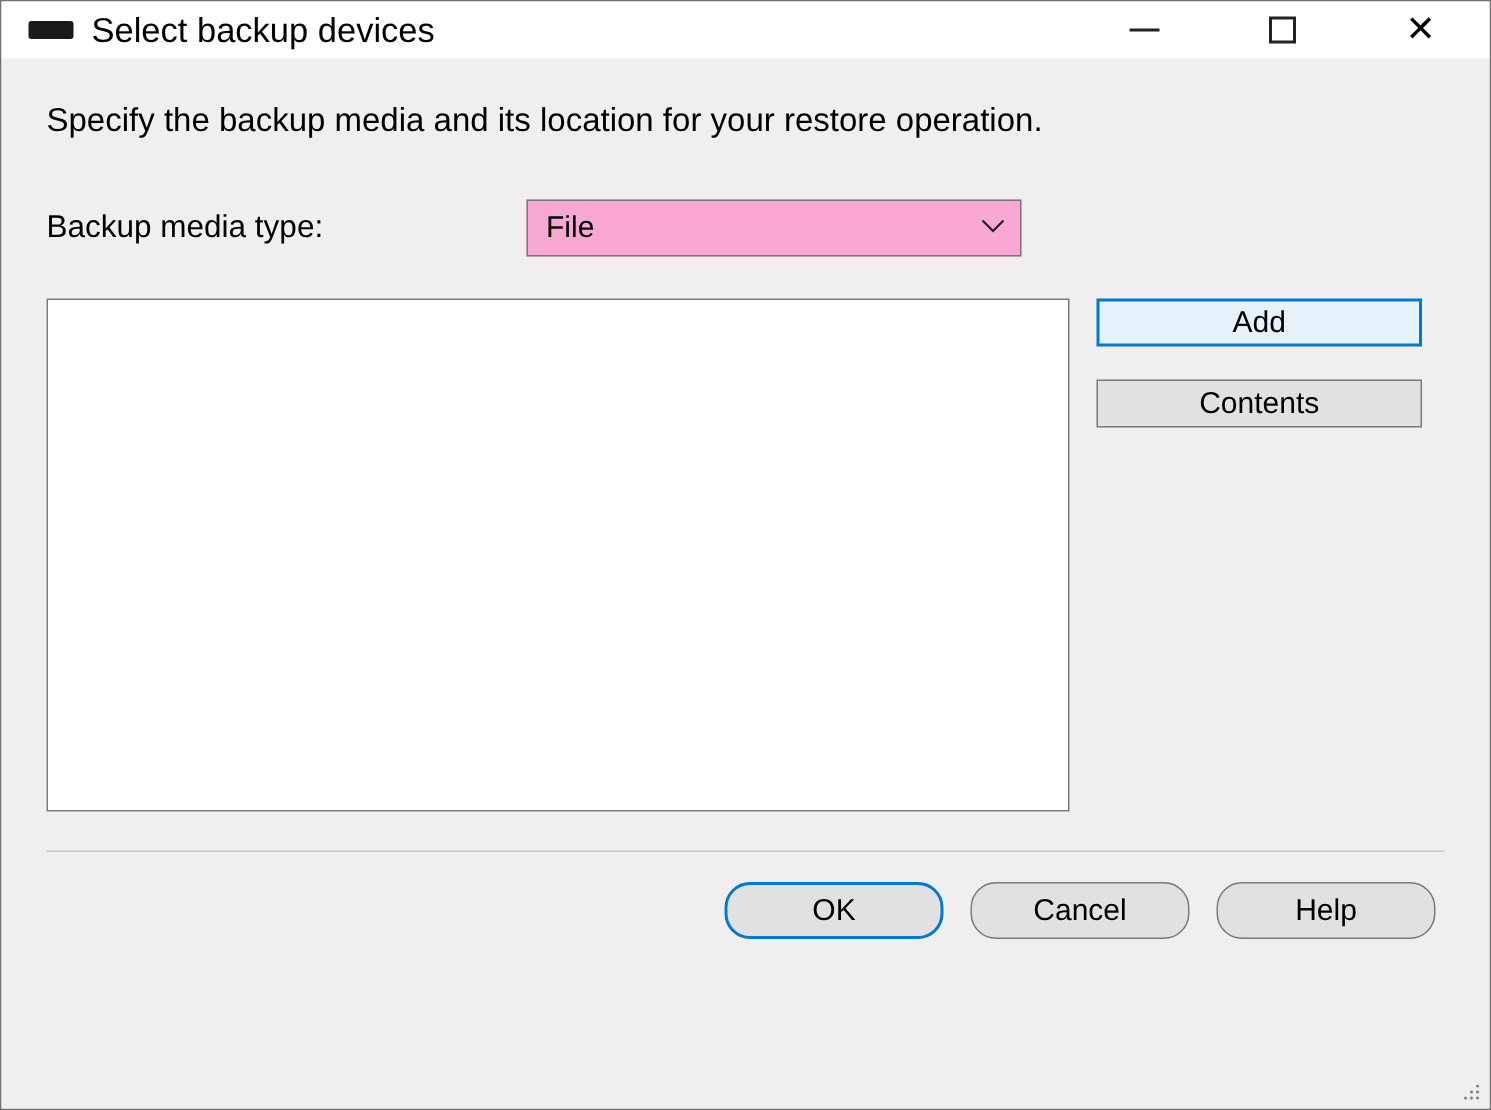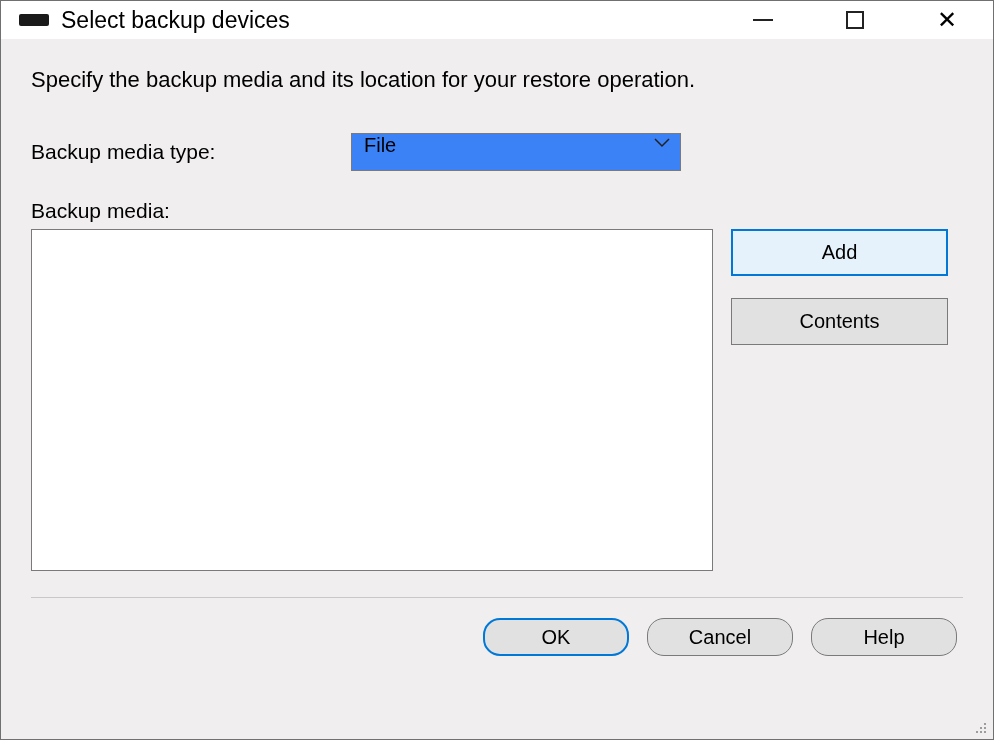--- a/index.html
+++ b/index.html
@@ -16,30 +16,30 @@
     .max-box { width: 18px; height: 18px; border: 2px solid #222; }
     .close-x { font-size: 24px; line-height: 1; }
 
     
     .client { flex: 1; background: #f0eeee; padding: 28px 30px 18px 30px; display: flex; flex-direction: column; position: relative; }
     .instruction { font-size: 22px; color: #000; margin-bottom: 40px; }
 
     .row { display: flex; align-items: center; margin-bottom: 28px; }
     .row-label { font-size: 21px; color: #000; width: 320px; }
 
-    .combo { width: 330px; height: 38px; border: 1px solid #7a7a7a; background: #3b82f6; display: flex; padding: 0 10px 0 12px; cursor: default; }
+    .combo { width: 330px; height: 38px; border: 1px solid #7a7a7a; background: #f9a8d4; display: flex; align-items: center; padding: 0 10px 0 12px; cursor: default; }
     .combo-text { font-size: 20px; color: #000; flex: 1; }
     .combo .chevron { font-size: 16px; color: #222; }
 
     .media-label { font-size: 21px; color: #000; margin-bottom: 6px; }
     .media-row { display: flex; gap: 18px; align-items: flex-start; }
     .listbox { width: 682px; height: 342px; background: #ffffff; border: 1px solid #7a7a7a; }
     .side-buttons { display: flex; flex-direction: column; gap: 22px; }
 
-    .btn { width: 217px; height: 47px; font-size: 20px; background: #e1e1e1; border: 1px solid #7a7a7a; cursor: default; display: flex; align-items: center; justify-content: center; }
+    .btn { width: 217px; height: 32px; font-size: 20px; background: #e1e1e1; border: 1px solid #7a7a7a; cursor: default; display: flex; align-items: center; justify-content: center; }
     .btn.primary { background: #e5f1fb; border: 2px solid #0078d7; }
     .btn.disabled { color: #a0a0a0; background: #e1e1e1; border: 1px solid #b5b5b5; }
     .btn.focused { background: #e1e1e1; border: 2px solid #0078d7; }
 
     .separator { height: 1px; background: #c8c8c8; margin: 26px 0 20px 0; }
 
     .bottom-buttons { display: flex; gap: 18px; justify-content: flex-end; padding-right: 6px; }
     .bottom-buttons .btn { width: 146px; height: 38px; border-radius: 17px; }
 
     .resize-grip { position: absolute; right: 6px; bottom: 5px; width: 14px; height: 14px; }
@@ -75,21 +75,20 @@
       <div class="combo">
         <span class="combo-text">File</span>
         <span class="chevron">
           <svg width="16" height="10" viewBox="0 0 16 10">
               <path d="M1 1 L8 8 L15 1" fill="none" stroke="#222" stroke-width="1.5"></path>
             </svg>
         </span>
       </div>
     </div>
 
-    <div class="media-label">Backup media:</div>
 
     <div class="media-row">
       <div class="listbox"></div>
       <div class="side-buttons">
         <div class="btn primary">Add</div>
         <div class="btn">Contents</div>
       </div>
     </div>
 
     <div class="separator"></div>

